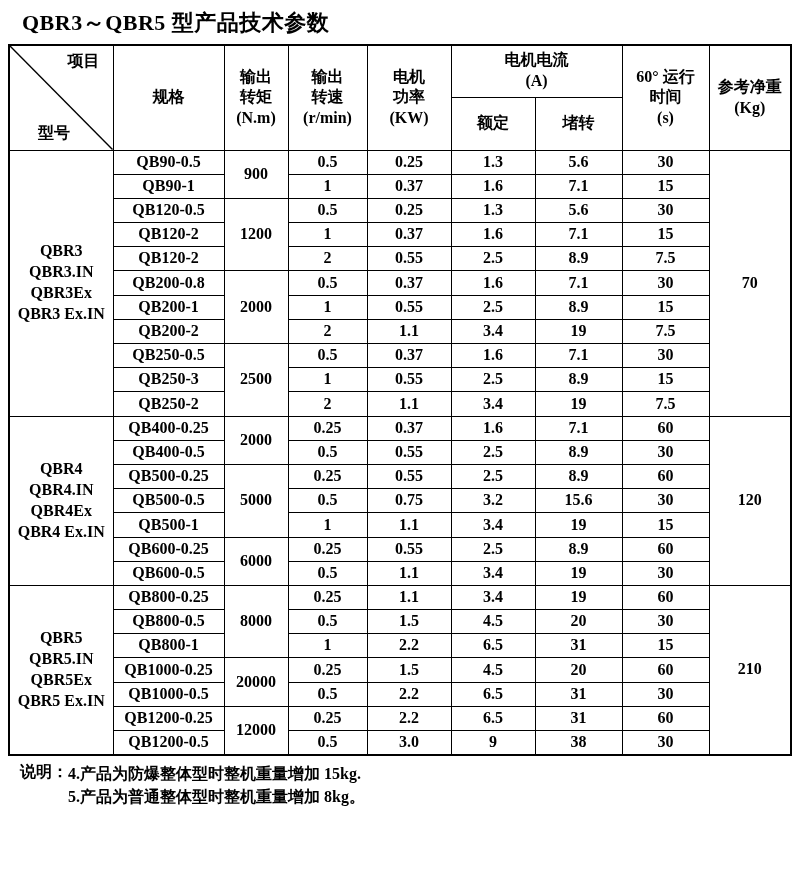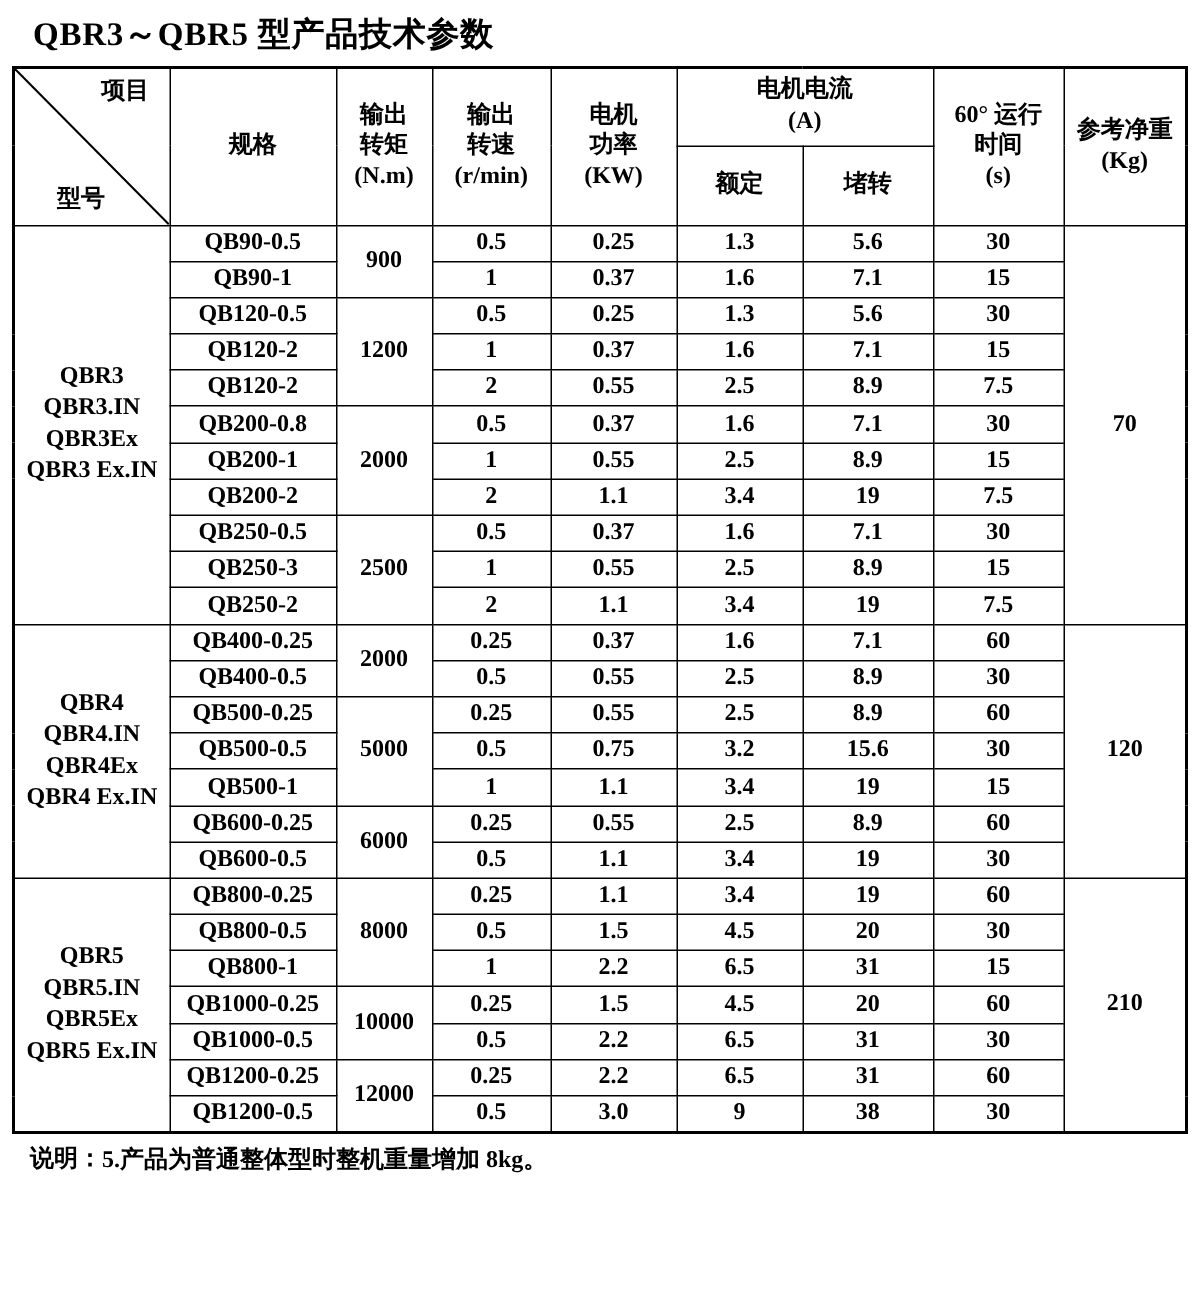--- a/index.html
+++ b/index.html
@@ -307,21 +307,21 @@
         <tr>
           <td class="spec-c">QB800-1</td>
           <td>1</td>
           <td>2.2</td>
           <td>6.5</td>
           <td>31</td>
           <td>15</td>
         </tr>
         <tr>
           <td class="spec-c">QB1000-0.25</td>
-          <td rowspan="2">10000</td>
+          <td rowspan="2">20000</td>
           <td>0.25</td>
           <td>1.5</td>
           <td>4.5</td>
           <td>20</td>
           <td>60</td>
         </tr>
         <tr>
           <td class="spec-c">QB1000-0.5</td>
           <td>0.5</td>
           <td>2.2</td>
@@ -345,17 +345,18 @@
           <td>9</td>
           <td>38</td>
           <td>30</td>
         </tr>
       </tbody>
   </table>
 
   <div class="notes">
     <div class="label">说明：</div>
     <div class="items">
+        <div>4.产品为防爆整体型时整机重量增加 15kg.</div>
         <div>5.产品为普通整体型时整机重量增加 8kg。</div>
       </div>
   </div>
 
 </div>
 
 </body></html>

